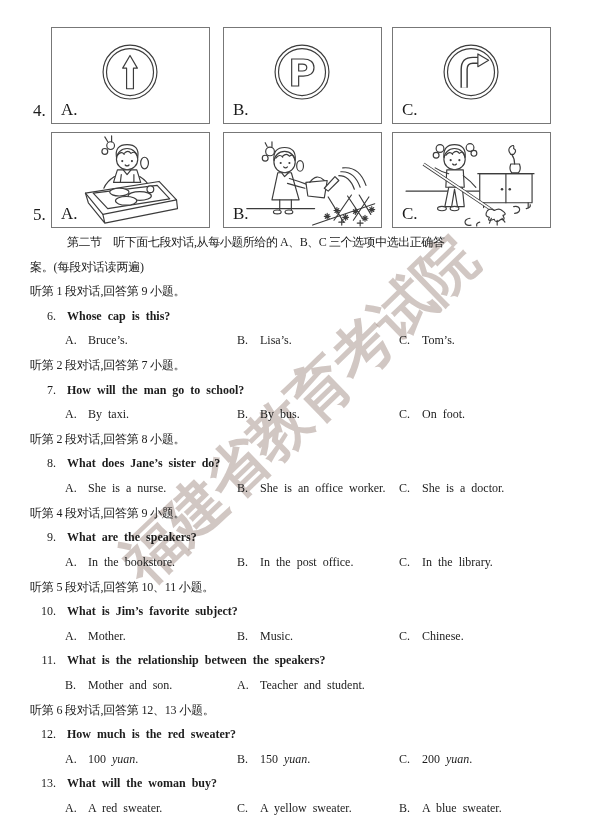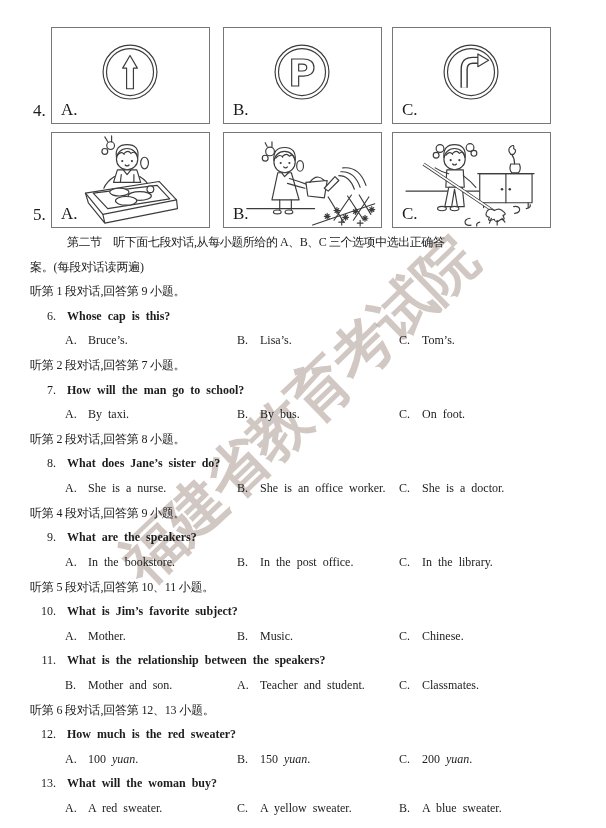--- a/index.html
+++ b/index.html
@@ -240,21 +240,20 @@
       <span class="cell"><span class="ol">A.</span><span class="ot">Mother.</span></span>
       <span class="cell"><span class="ol">B.</span><span class="ot">Music.</span></span>
       <span class="cell"><span class="ol">C.</span><span class="ot">Chinese.</span></span>
     </div>
     <div class="line q-line">
       <span class="qnum">11.</span><span class="qtext">What is the relationship between the speakers?</span>
     </div>
     <div class="line opts">
       <span class="cell"><span class="ol">B.</span><span class="ot">Mother and son.</span></span>
       <span class="cell"><span class="ol">A.</span><span class="ot">Teacher and student.</span></span>
-      <span class="cell"><span class="ol">C.</span><span class="ot">Classmates.</span></span>
     </div>
 
     <div class="line cn">听第 6 段对话,回答第 12、13 小题。</div>
     <div class="line q-line">
       <span class="qnum">12.</span><span class="qtext">How much is the red sweater?</span>
     </div>
     <div class="line opts">
       <span class="cell"><span class="ol">A.</span><span class="ot"><span>100 </span><i>yuan</i><span>.</span></span></span>
       <span class="cell"><span class="ol">B.</span><span class="ot"><span>150 </span><i>yuan</i><span>.</span></span></span>
       <span class="cell"><span class="ol">C.</span><span class="ot"><span>200 </span><i>yuan</i><span>.</span></span></span>

